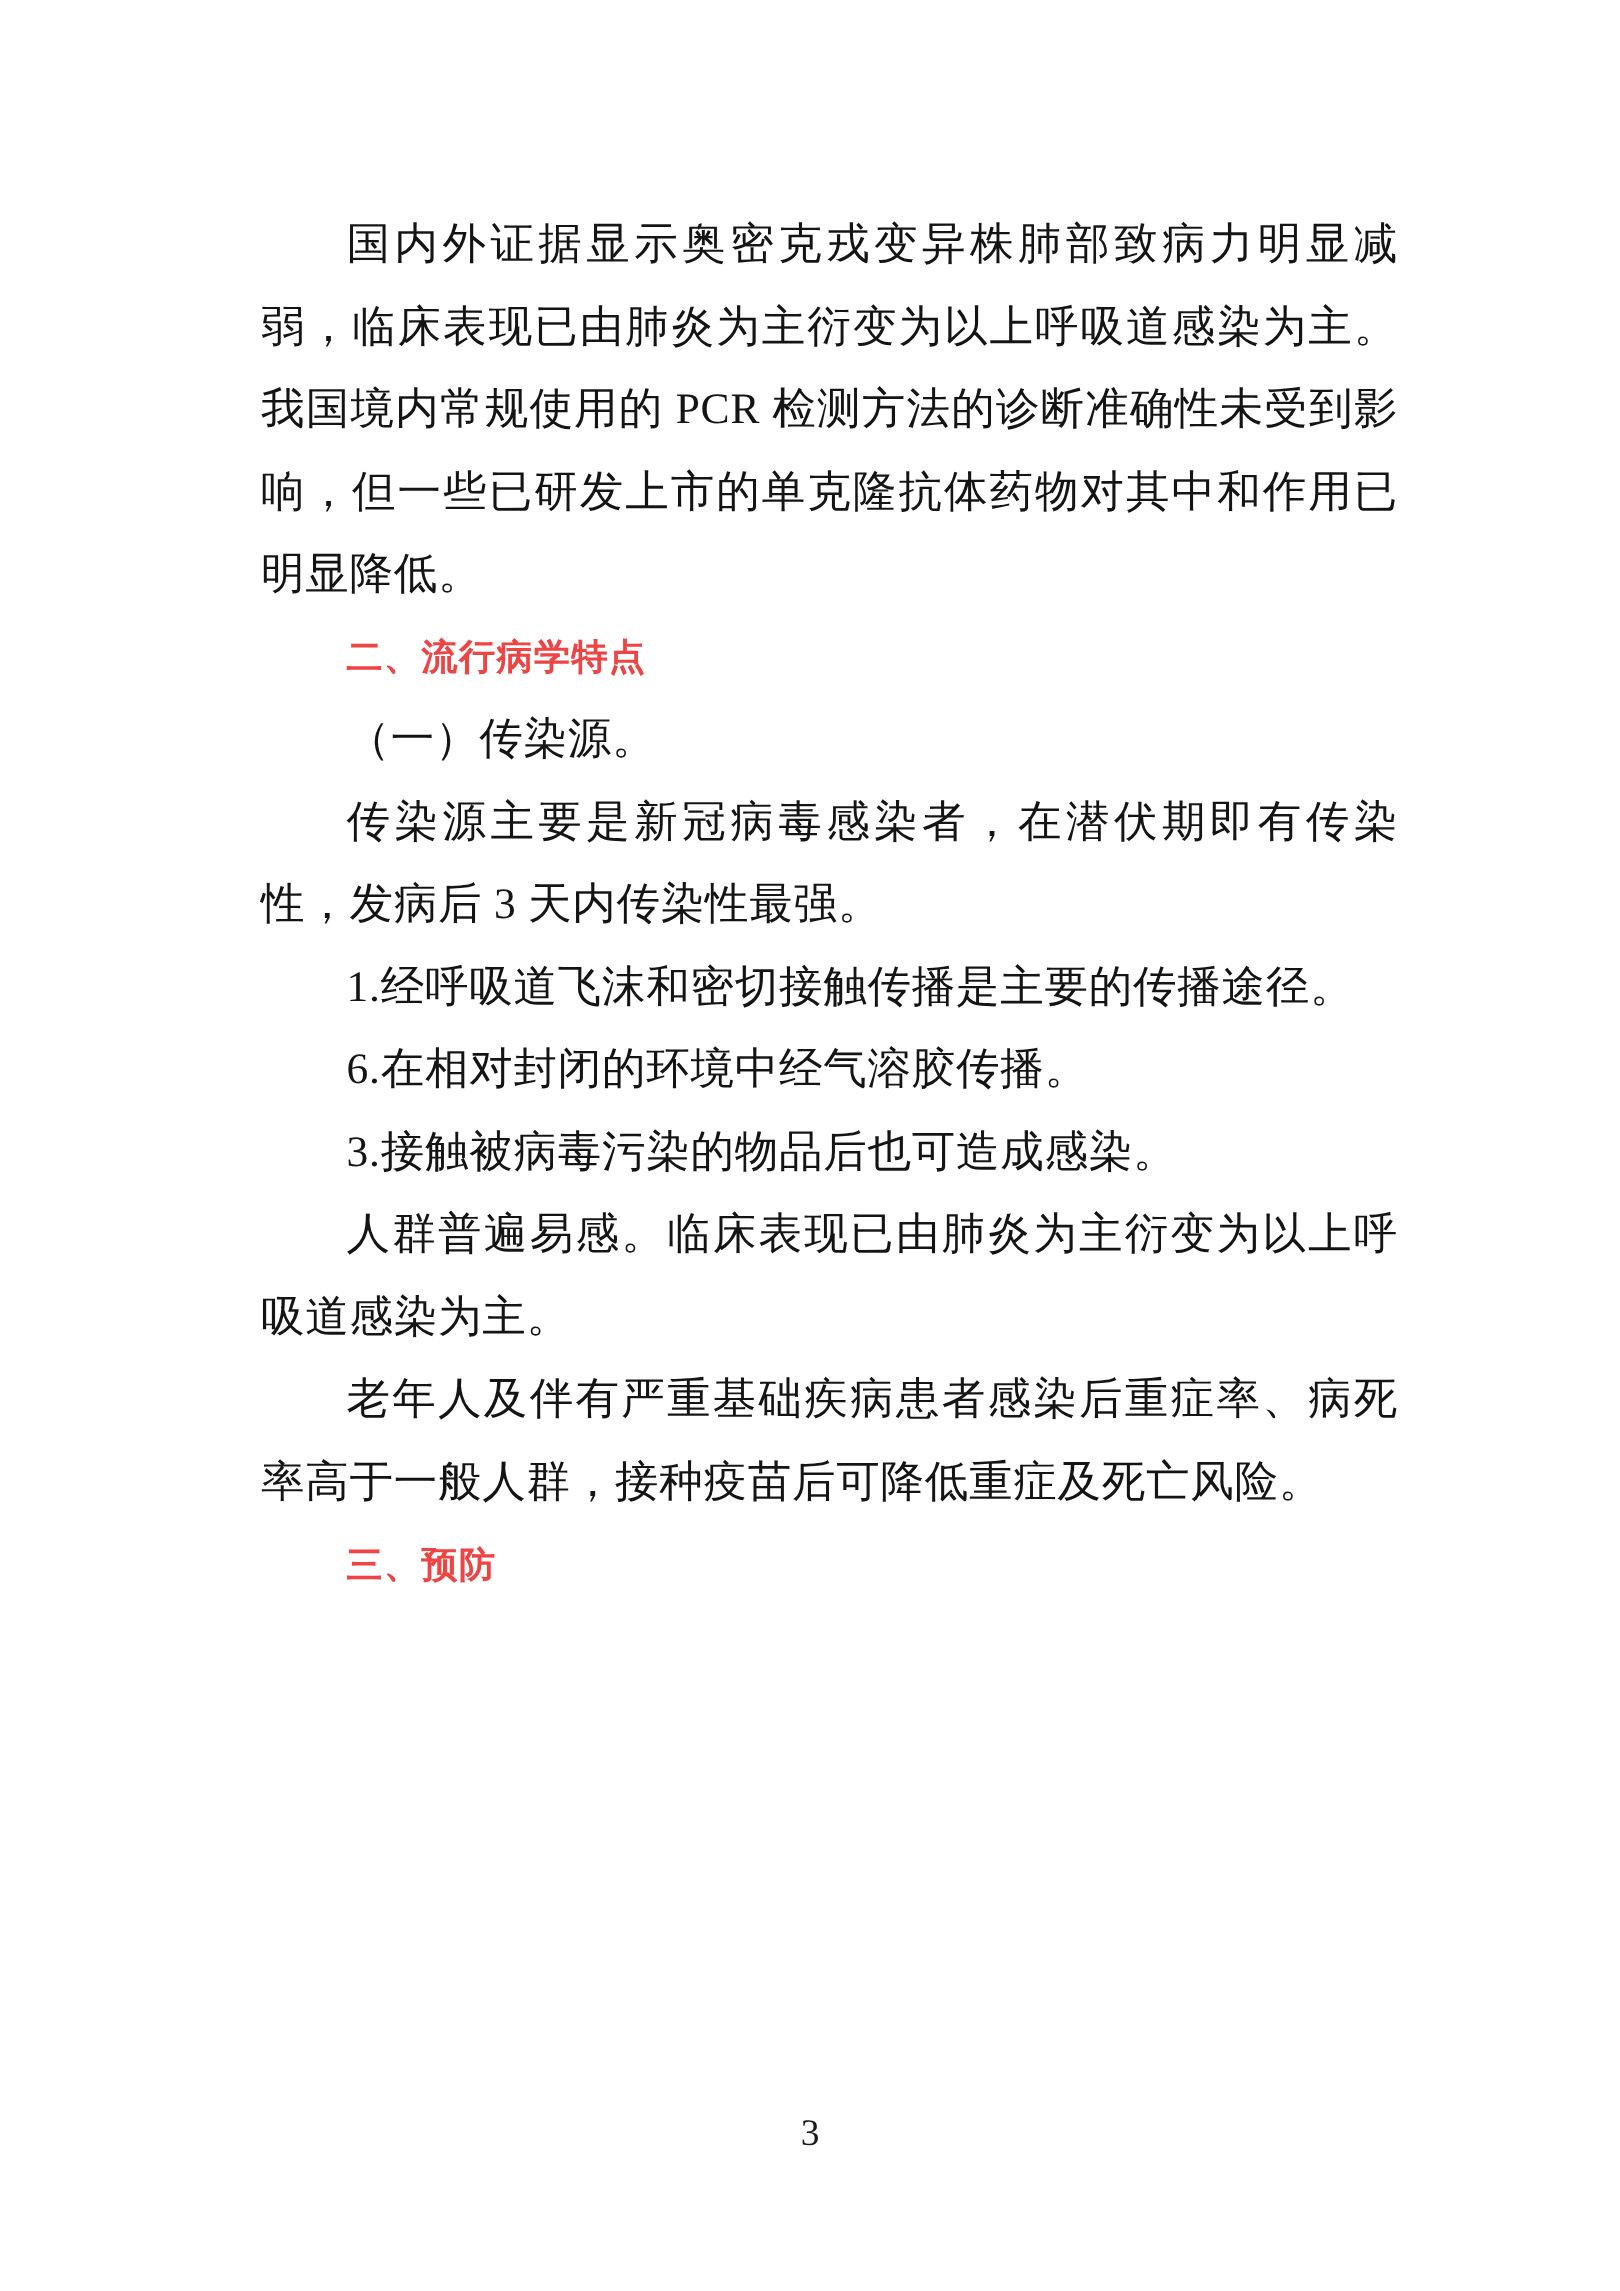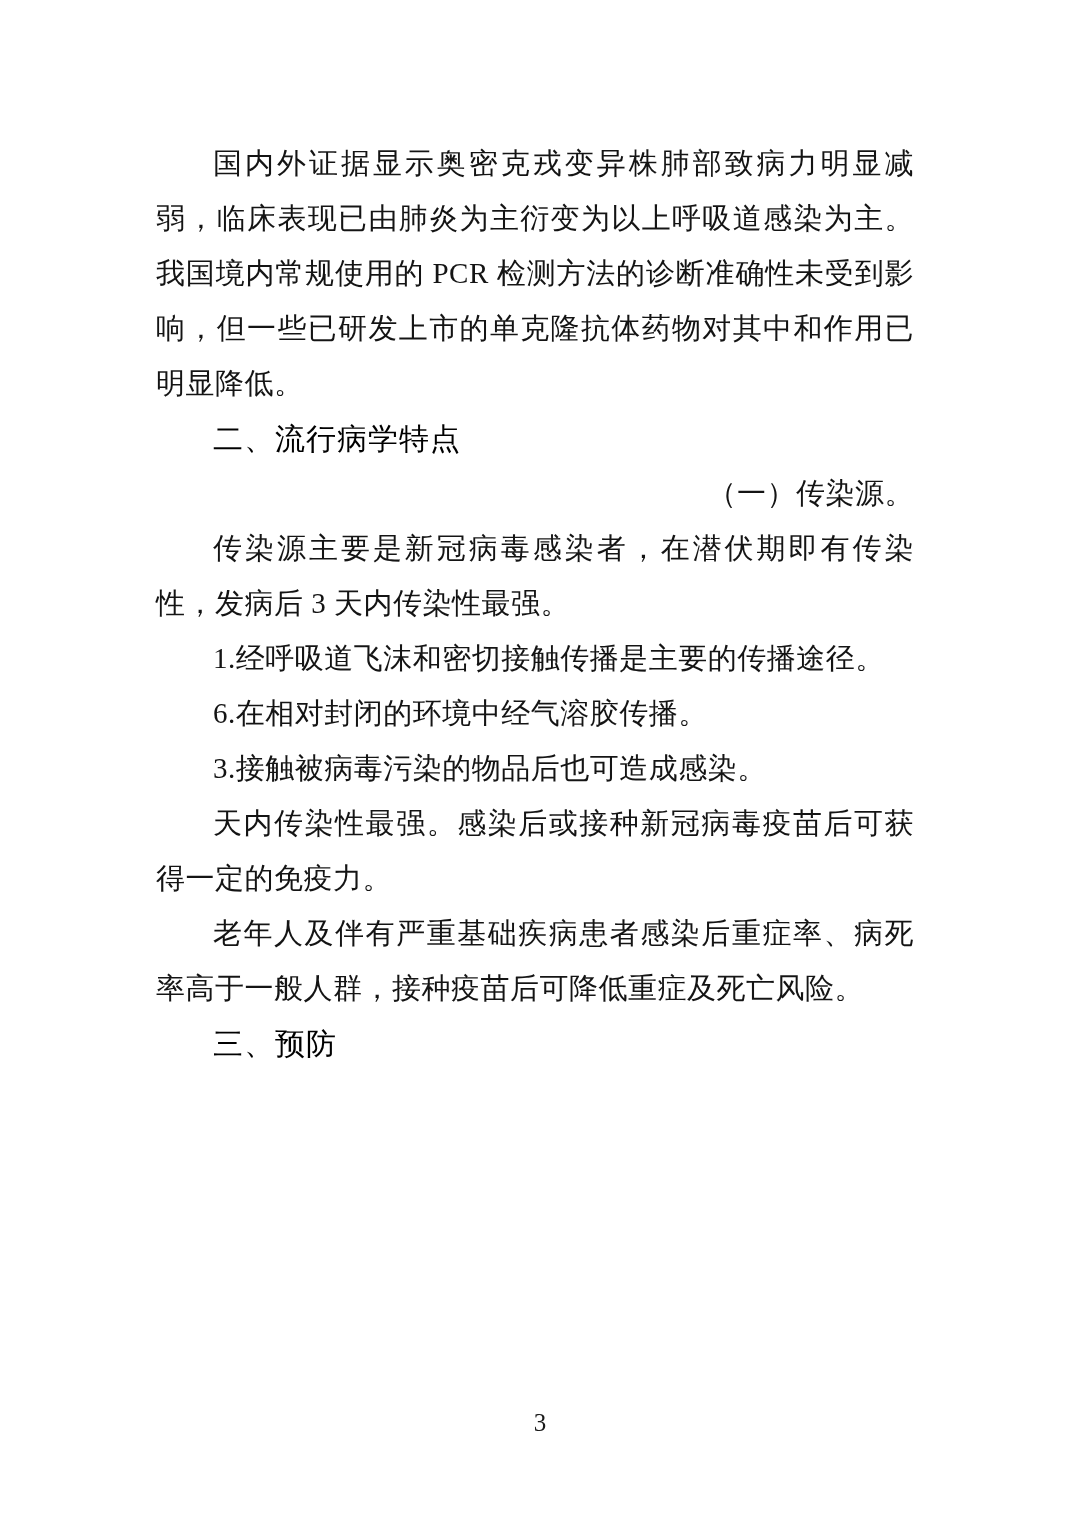--- a/index.html
+++ b/index.html
@@ -11,45 +11,44 @@
     position: relative;
     width: 1080px;
     height: 1527px;
     background: #ffffff;
     overflow: hidden;
     font-family: "Liberation Serif", serif;
     color: #141414;
   }
   .content {
     position: absolute;
-    left: 156px;
+    left: 174px;
     top: 136px;
     width: 758px;
   }
   .block {
     margin: 0;
     font-size: 29px;
     line-height: 55px;
     letter-spacing: 0.5px;
   }
   .para {
     text-align: justify;
     text-indent: 57px;
   }
   .heading {
     font-family: "Liberation Sans", sans-serif;
-    font-weight: 400;
-    color: #000000;
-    font-size: 30px;
+    font-weight: 700;
+    color: #ef4444;
+    font-size: 24px;
     text-indent: 57px;
     letter-spacing: 1px;
   }
   .subheading {
     text-indent: 57px;
-    text-align: right;
   }
   .footer {
     position: absolute;
     left: 0;
     top: 1407px;
     width: 1080px;
     text-align: center;
     font-size: 25px;
     line-height: 32px;
     color: #1a1a1a;
@@ -61,19 +60,19 @@
 
 <div class="page">
   <div class="content">
     <p class="block para">国内外证据显示奥密克戎变异株肺部致病力明显减弱，临床表现已由肺炎为主衍变为以上呼吸道感染为主。我国境内常规使用的 PCR 检测方法的诊断准确性未受到影响，但一些已研发上市的单克隆抗体药物对其中和作用已明显降低。</p>
     <p class="block heading">二、流行病学特点</p>
     <p class="block subheading">（一）传染源。</p>
     <p class="block para">传染源主要是新冠病毒感染者，在潜伏期即有传染性，发病后 3 天内传染性最强。</p>
     <p class="block para">1.经呼吸道飞沫和密切接触传播是主要的传播途径。</p>
     <p class="block para">6.在相对封闭的环境中经气溶胶传播。</p>
     <p class="block para">3.接触被病毒污染的物品后也可造成感染。</p>
-    <p class="block para">天内传染性最强。感染后或接种新冠病毒疫苗后可获得一定的免疫力。</p>
+    <p class="block para">人群普遍易感。临床表现已由肺炎为主衍变为以上呼吸道感染为主。</p>
     <p class="block para">老年人及伴有严重基础疾病患者感染后重症率、病死率高于一般人群，接种疫苗后可降低重症及死亡风险。</p>
     <p class="block heading">三、预防</p>
   </div>
 
   <div class="footer">3</div>
 </div>
 
 </body></html>

